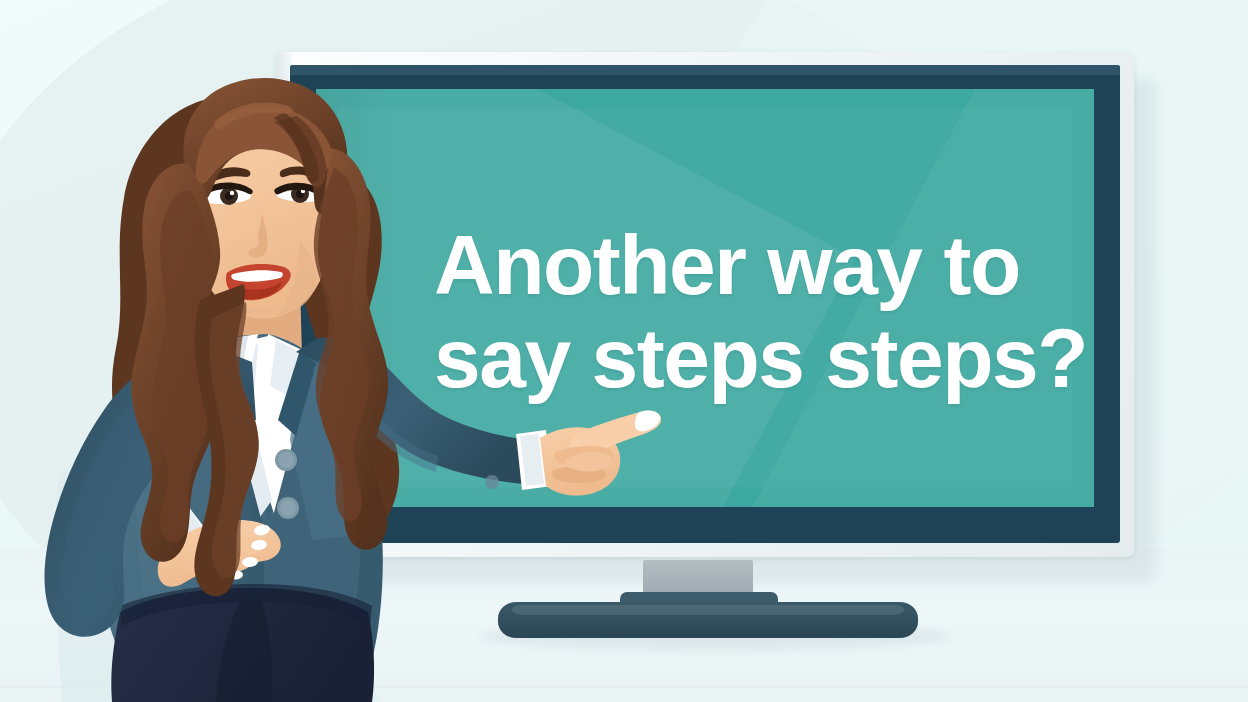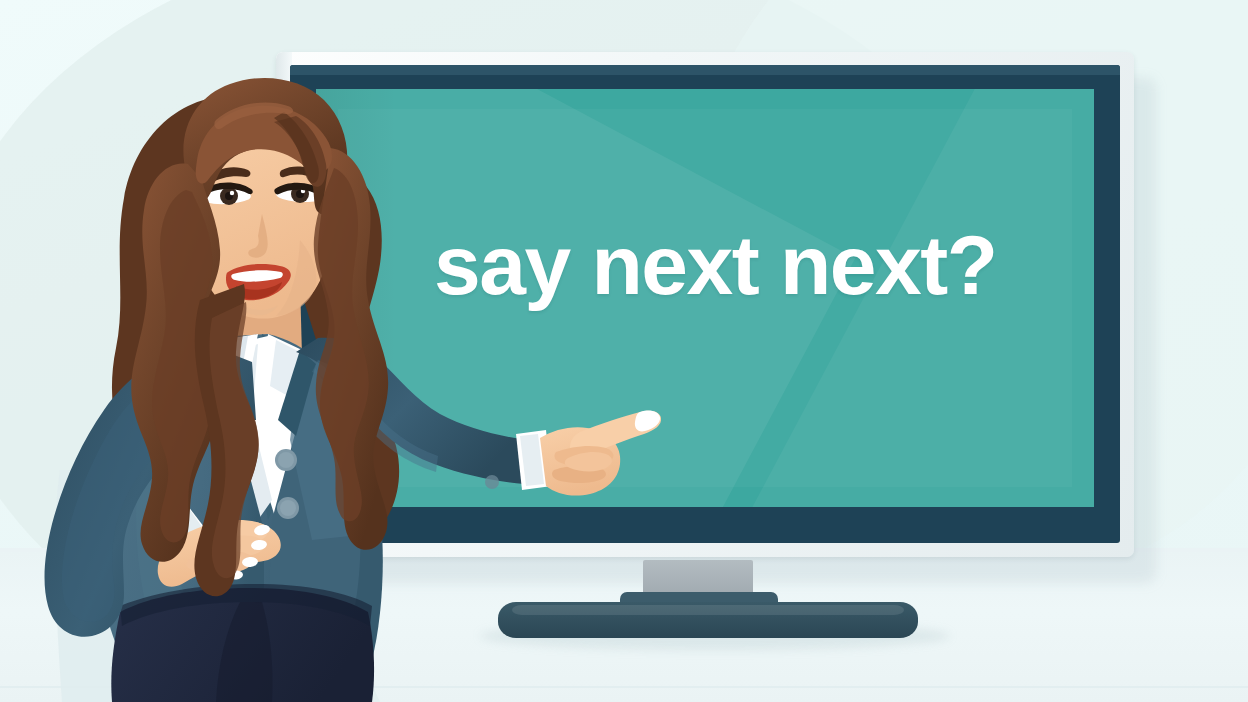--- a/index.html
+++ b/index.html
@@ -201,21 +201,22 @@
     <div class="mon-bezel">
       <div class="mon-bezel-hi"></div>
 
       <div class="mon-screen">
         <div class="mon-screen-inner-line"></div>
         <div class="screen-shade-left"></div>
         <div class="screen-gloss"></div>
         <div class="screen-gloss-2"></div>
 
         <div class="screen-text">
-          <span class="line">say next next?</span>
+          <span class="line">Another way to</span>
+          <span class="line">say steps steps?</span>
         </div>
       </div>
     </div>
   </div>
 
   <div class="stand-shadow"></div>
   <div class="stand-neck"></div>
   <div class="stand-collar"></div>
   <div class="stand-base"></div>
   <div class="stand-base-hi"></div>

